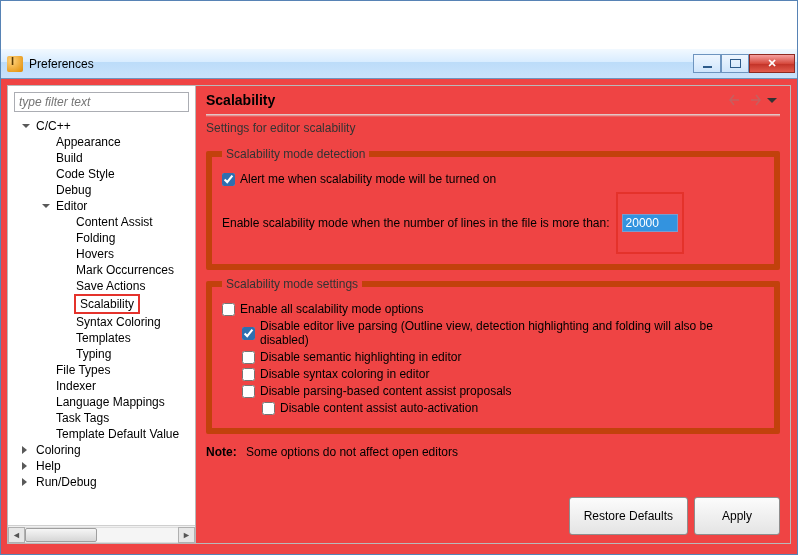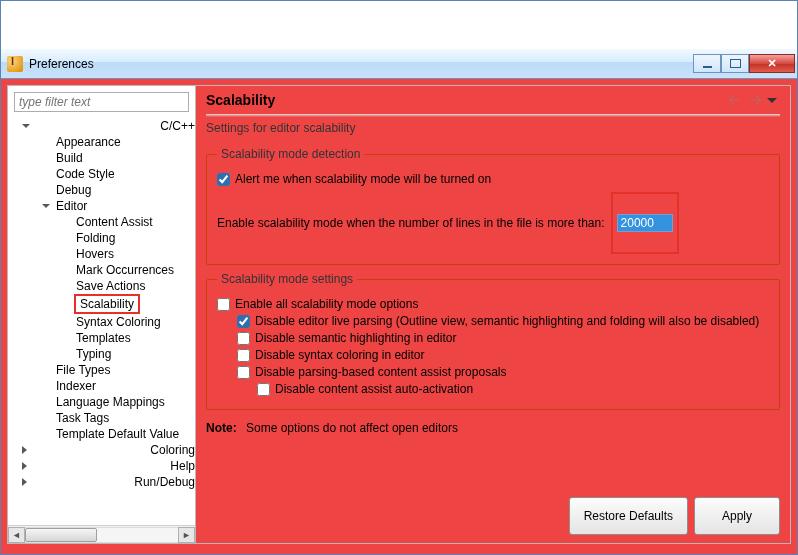--- a/index.html
+++ b/index.html
@@ -14,40 +14,40 @@
 .winbtn.max::after { content:""; display:block; width:9px; height:7px; border:1.5px solid #2e5b8a;}
 .winbtn.close { width:46px; background:linear-gradient(to bottom,#f6a1a1,#d64a3e 50%,#c13126 51%,#e25b4d);color:#fff; border-color:#8e2a22;}
 .winbtn.close::after{content:"✕"; font-weight:bold; font-size:11px;}
 .outer { display:flex; flex-direction:column; height: calc(100% - 30px); padding:6px; background:#ef4444; }
 .inner { flex:1; border:1px solid #b9b9b9; display:flex; overflow:hidden; }
 .leftcol { width:188px; border-right:1px solid #b9b9b9; display:flex; flex-direction:column; background:#fff; }
 .filter { margin:6px 6px 4px 6px; }
 .filter input { width:100%; height:20px; border:1px solid #abadb3; padding:0 4px; color:#888; font-style:italic; }
 .tree { flex:1; overflow:auto; padding:2px 0 0 4px; color:#000; line-height:16px; }
 .tree .node { padding:0 0 0 14px; white-space:nowrap; cursor:default; }
-.tree .lvl0 { padding-left:24px;text-align:right; }
+.tree .lvl0 { padding-left:24px; }
 .tree .lvl1 { padding-left:44px; }
 .tree .lvl2 { padding-left:64px; }
 .tree .node.expandable { position:relative; }
 .tree .node.expandable::before { content:""; position:absolute; left:calc(var(--indent,24px) - 14px); top:4px; width:0;height:0;border-style:solid; }
 .tree .node.open::before { border-width:4px 4px 0 4px; border-color:#595959 transparent transparent transparent; transform:translateY(2px); }
 .tree .node.closed::before { border-width:4px 0 4px 5px; border-color:transparent transparent transparent #595959; }
 .tree .sel { border:2px solid #e4322b; padding:0 4px; margin-left:-2px; display:inline-block; }
 .hscroll { border-top:1px solid #cfcfcf; height:18px; display:flex; align-items:center; background:#f0f0f0; }
 .hscroll .arrow { width:17px; height:16px; border:1px solid #b0b0b0; background:#e7e7e7; display:flex;align-items:center;justify-content:center; font-size:9px; color:#555;}
 .hscroll .track { flex:1; height:16px; background:#f5f5f5; position:relative; border-top:1px solid #ddd; border-bottom:1px solid #ddd;}
 .hscroll .thumb { position:absolute; left:0; width:72px; height:14px; top:0; background:linear-gradient(to bottom,#f6f6f6,#d6d6d6); border:1px solid #9f9f9f; border-radius:2px;}
 .rightcol { flex:1; display:flex; flex-direction:column; padding:4px 10px 8px 10px; overflow:auto; }
 .page-header { display:flex; align-items:center; padding:2px 0 6px 0; }
 .page-header h1 { font-size:14px; font-weight:bold; flex:1; }
 .navbtn { width:16px; height:16px; margin-left:2px; opacity:.4; }
 .navbtn svg { width:16px; height:16px; }
 .divider { height:3px; background:linear-gradient(to bottom,#e0e0e0,transparent); margin-bottom:4px; }
 .desc { color:#333; margin-bottom:12px; }
-fieldset { border:1px solid #c2410c; border-radius:2px; padding:8px 10px 10px 10px; margin-bottom:7px; }
+fieldset { border:6px solid #c2410c; border-radius:2px; padding:8px 10px 10px 10px; margin-bottom:7px; }
 legend { padding:0 4px; color:#333; }
 .row { display:flex; align-items:center; margin:3px 0; }
 .row input[type=checkbox]{ margin-right:5px; width:13px; height:13px; }
 .row label { cursor:default; }
 .threshold-row { display:flex; align-items:center; margin-top:6px; }
 .threshold-box { border:2px solid #e4322b; padding:20px 4px; margin-left:6px; display:flex; align-items:flex-start;}
 .threshold-box input { width:56px; height:18px; border:1px solid #7a9ccf; background:#3393df; color:#fff; padding:0 3px; text-align:left;}
 .indent1 { padding-left:20px; }
 .indent2 { padding-left:40px; }
 .note-row { margin-top:4px;}
@@ -142,21 +142,21 @@
       </fieldset>
 
       <fieldset>
         <legend>Scalability mode settings</legend>
         <div class="row">
           <input type="checkbox" style="">
           <label>Enable all scalability mode options</label>
         </div>
         <div class="row indent1">
           <input type="checkbox" checked="" class="checked" style="">
-          <label>Disable editor live parsing (Outline view, semantic highlighting and folding will also be disabled)</label>
+          <label>Disable editor live parsing (Outline view, detection highlighting and folding will also be disabled)</label>
         </div>
         <div class="row indent1">
           <input type="checkbox" style="">
           <label>Disable semantic highlighting in editor</label>
         </div>
         <div class="row indent1">
           <input type="checkbox" style="">
           <label>Disable syntax coloring in editor</label>
         </div>
         <div class="row indent1">

